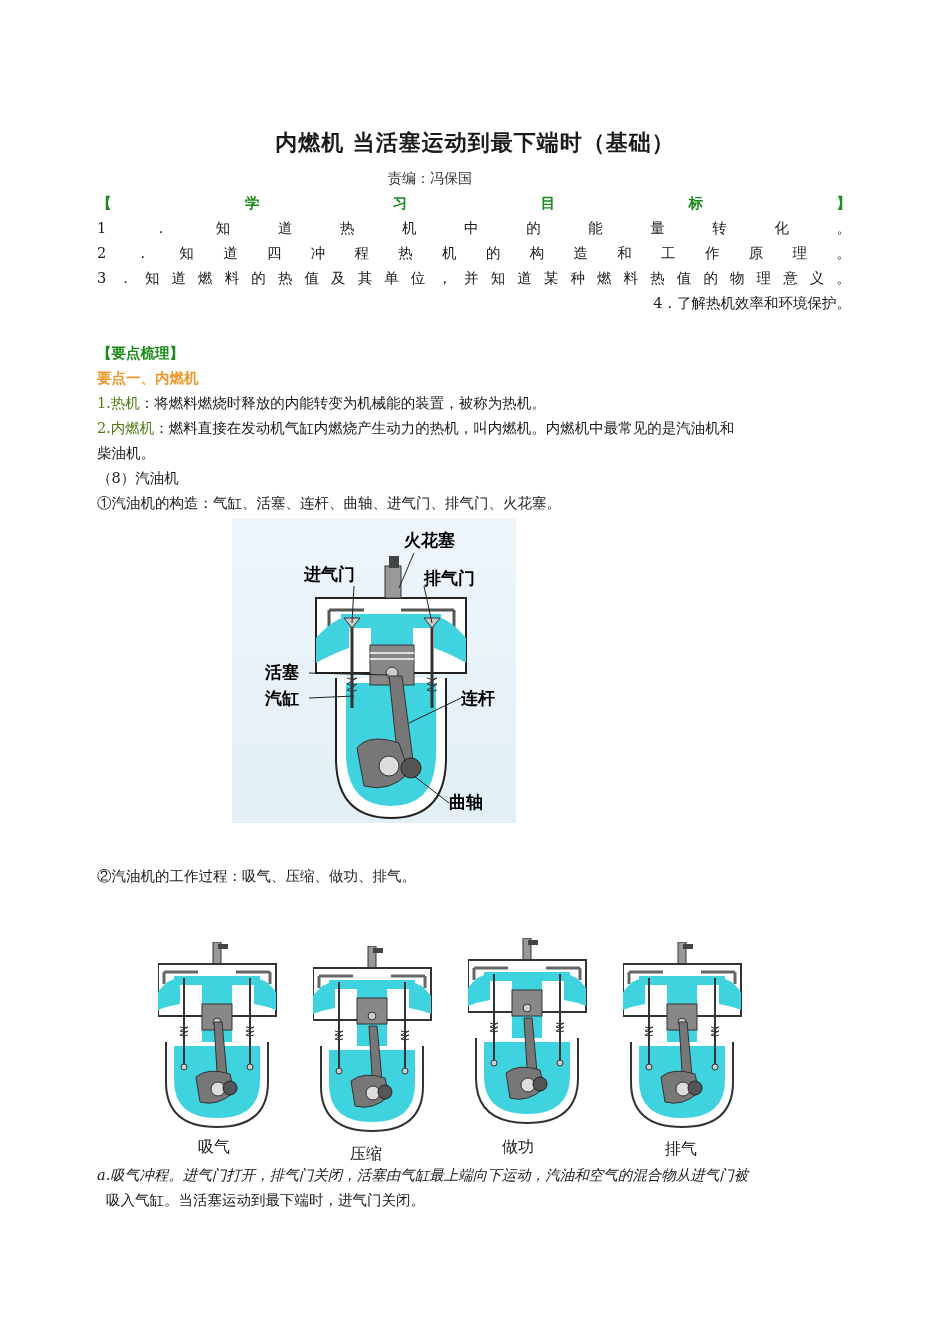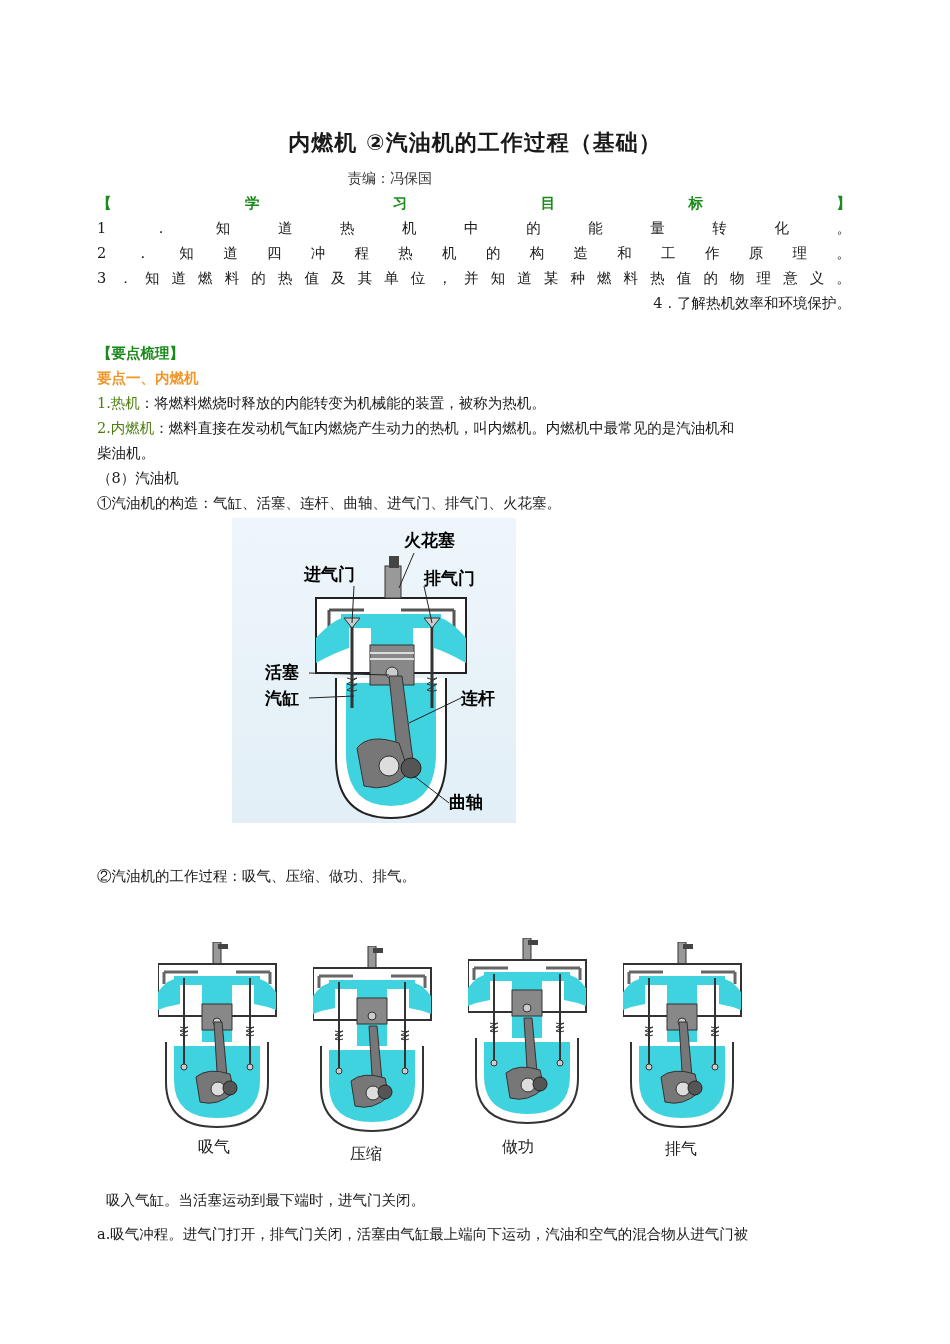--- a/index.html
+++ b/index.html
@@ -2,39 +2,39 @@
 <html><head>
 <meta charset="utf-8">
 <style>
   html, body { margin: 0; padding: 0; background: #ffffff; }
   body { width: 950px; height: 1344px; position: relative; overflow: hidden;
          font-family: "DejaVu Serif", "Liberation Serif", serif; color: #1a1a1a; }
   .page { position: absolute; left: 0; top: 0; width: 950px; height: 1344px; }
   .title { position: absolute; top: 128px; left: 0; width: 950px; text-align: center;
            font-size: 22px; font-weight: bold; letter-spacing: 1px;
            font-family: "DejaVu Sans", "Liberation Sans", sans-serif; }
-  .editor { position: absolute; top: 170px; left: 0; width: 780px; text-align: center; font-size: 14px; color: #333; }
+  .editor { position: absolute; top: 170px; left: 0; width: 780px; text-align: center; font-size: 14px; color: #333; padding-left: 40px; }
   .line { position: absolute; left: 97px; width: 754px; font-size: 14.5px; line-height: 20px; white-space: nowrap; }
   .justify { display: flex; justify-content: space-between; }
   .green { color: #1a8a1a; font-weight: bold; font-family: "DejaVu Sans", "Liberation Sans", sans-serif; }
   .orange { color: #f0962a; font-weight: bold; font-family: "DejaVu Sans", "Liberation Sans", sans-serif; }
   .blue { color: #4d7c0f; }
   .diagram-main { position: absolute; left: 232px; top: 518px; width: 267px; height: 305px;
                   background: linear-gradient(180deg, #eef6fb 0%, #e2eff6 100%); padding-left: 17px; }
   .diagram-row { position: absolute; left: 150px; top: 934px; width: 600px; height: 235px; }
   .engine { position: absolute; }
   .engine-label { position: absolute; font-size: 16px; font-family: "DejaVu Sans", "Liberation Sans", sans-serif; }
   svg text { font-family: "DejaVu Sans", "Liberation Sans", sans-serif; }
 </style>
 </head>
 <body>
 
 <div class="page">
 
-  <div class="title">内燃机  ②汽油机的工作过程（基础）</div>
+  <div class="title">内燃机  当活塞运动到最下端时（基础）</div>
   <div class="editor">责编：冯保国</div>
 
   <div class="line justify green" style="top:193px;" id="goals-heading">
       <span>【</span>
       <span>学</span>
       <span>习</span>
       <span>目</span>
       <span>标</span>
       <span>】</span>
     </div>
@@ -278,15 +278,15 @@
     <line x1="26" y1="36" x2="26" y2="125" stroke="#333" stroke-width="2"></line>
     <line x1="92" y1="36" x2="92" y2="125" stroke="#333" stroke-width="2"></line>
     <circle cx="26" cy="125" r="3" fill="#ccc" stroke="#333"></circle>
     <circle cx="92" cy="125" r="3" fill="#ccc" stroke="#333"></circle>
     <path d="M22 85 q4 2 8 0 q-4 2 -8 4 q4 2 8 0 q-4 2 -8 4 q4 2 8 0" stroke="#333" fill="none"></path>
     <path d="M88 85 q4 2 8 0 q-4 2 -8 4 q4 2 8 0 q-4 2 -8 4 q4 2 8 0" stroke="#333" fill="none"></path>
   </svg></div>
       <div class="engine-label" style="left: 515px; top: 205px;">排气</div>
     </div>
 
-  <div class="line" style="top:1224px;">a.吸气冲程。进气门打开，排气门关闭，活塞由气缸最上端向下运动，汽油和空气的混合物从进气门被</div>
+  <div class="line" style="top:1165px;font-style:italic;">a.吸气冲程。进气门打开，排气门关闭，活塞由气缸最上端向下运动，汽油和空气的混合物从进气门被</div>
   <div class="line" style="top:1190px;margin-left:9px;">吸入气缸。当活塞运动到最下端时，进气门关闭。</div>
 </div>
 
 </body></html>

